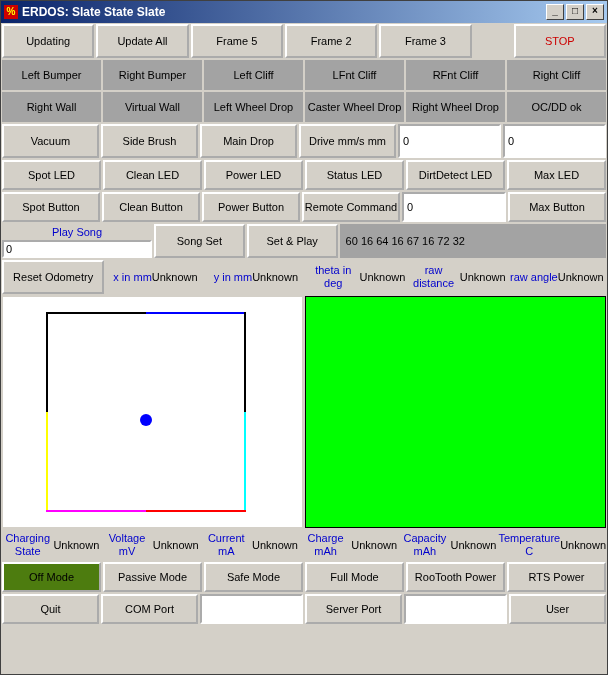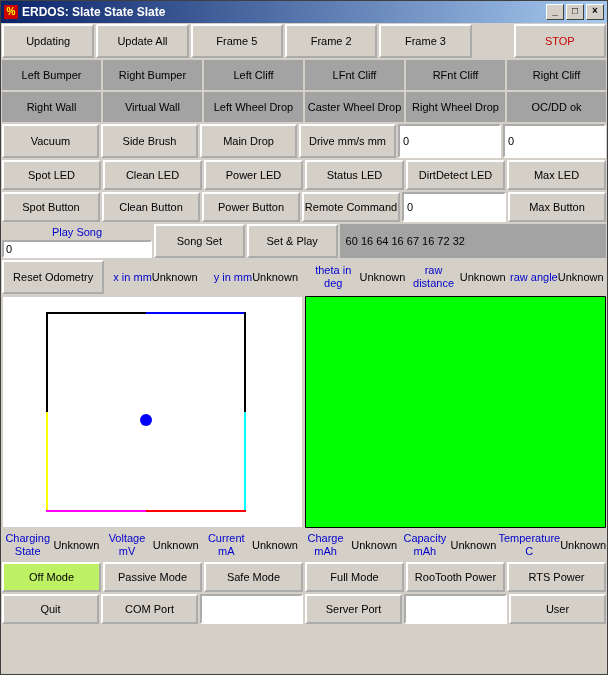--- a/index.html
+++ b/index.html
@@ -33,21 +33,21 @@
   .edge.left .t{position:absolute;left:0;top:0;width:2px;height:50%;background:#000;}
   .edge.left .b{position:absolute;left:0;bottom:0;width:2px;height:50%;background:#ffff00;}
   .edge.right{right:0;top:0;width:2px;height:100%;}
   .edge.right .t{position:absolute;right:0;top:0;width:2px;height:50%;background:#000;}
   .edge.right .b{position:absolute;right:0;bottom:0;width:2px;height:50%;background:#00ffff;}
   .edge.bot{left:0;bottom:0;width:100%;height:2px;}
   .edge.bot .l{position:absolute;left:0;bottom:0;width:50%;height:2px;background:#ff00ff;}
   .edge.bot .r{position:absolute;right:0;bottom:0;width:50%;height:2px;background:#ff0000;}
   .dot{position:absolute;width:12px;height:12px;border-radius:50%;background:#0000ff;left:50%;top:54%;transform:translate(-50%,-50%);}
   .text-left{justify-content:flex-start;padding-left:6px;}
-  .selected{background:#bef264;}
+  .selected{background:#4d7c0f;}
 </style>
 </head>
 <body>
 
 <div class="window">
   <div class="titlebar">
     <span class="icon">%</span>
     <span class="title">ERDOS: Slate State Slate</span>
     <span class="winbtn">_</span>
     <span class="winbtn">□</span>

